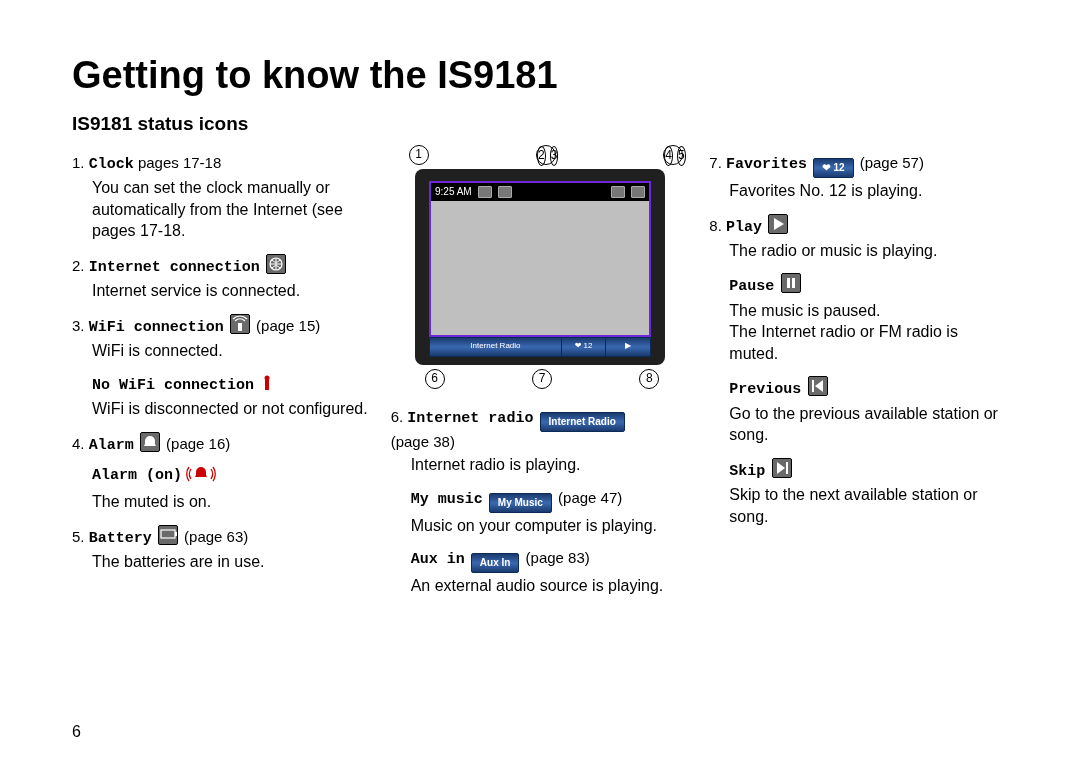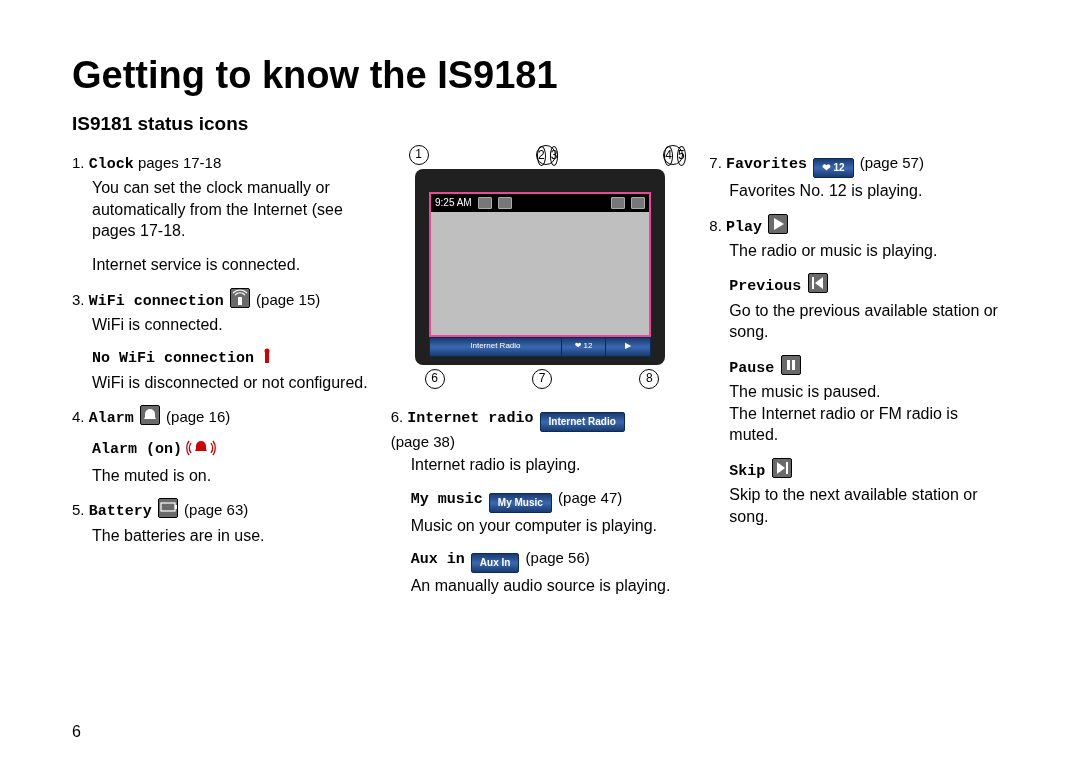--- a/index.html
+++ b/index.html
@@ -26,21 +26,21 @@
   
   .ant{display:inline-block;width:18px;height:18px;vertical-align:-3px;}
   
   .alarm-on{display:inline-block;vertical-align:-5px;}
   
   .device-wrap{position:relative;margin-bottom:18px;}
   .callout-row{display:flex;justify-content:space-between;padding:0 6px 0 18px;font-size:16px;margin-bottom:4px;}
   .callout-row span{display:inline-block;width:18px;height:18px;border:1.2px solid #000;border-radius:50%;text-align:center;line-height:17px;font-size:12px;}
   .callout-row.bottom{margin-top:4px;padding:0 30px 0 34px;}
   .device{width:250px;height:196px;background:#202020;border-radius:8px;position:relative;margin:0 auto;}
-  .screen{position:absolute;left:14px;right:14px;top:12px;bottom:28px;background:#bfbfbf;border:2px solid #ec4899;margin-top:11px;}
+  .screen{position:absolute;left:14px;right:14px;top:12px;bottom:28px;background:#bfbfbf;border:2px solid #6d28d9;}
   .statusbar{height:18px;background:#000;color:#fff;font-size:10px;display:flex;align-items:center;padding:0 4px;gap:6px;}
   .statusbar .sp{flex:1;}
   .statusbar .mini{width:12px;height:10px;background:#777;border:1px solid #aaa;border-radius:1px;}
   .bottombar{position:absolute;left:14px;right:14px;bottom:10px;height:18px;display:flex;}
   .bottombar .seg{flex:1;height:18px;background:linear-gradient(#1a3a6e,#3a68b0,#1a3a6e);border:1px solid #0b2a55;color:#fff;font-size:8px;line-height:16px;text-align:center;}
   .bottombar .seg+.seg{border-left:none;}
   .pagenum{position:absolute;left:72px;bottom:30px;font-size:16px;}
 </style>
 </head>
 <body>
@@ -50,20 +50,24 @@
   <h2>IS9181 status icons</h2>
 
   <div class="cols">
 
     <div class="col" id="col-left">
         <div class="item">
           <p class="head"><span class="num">1. </span><span class="bold">Clock</span> <span> pages 17-18</span></p>
           <p class="desc">You can set the clock manually or automatically from the Internet (see pages 17-18.</p>
         </div>
         <div class="item">
+          <p class="head"><span class="num">2. </span><span class="bold">Internet connection</span> <span class="ibox"><svg width="18" height="18">
+                <circle cx="9" cy="9" r="6" fill="none" stroke="#fff" stroke-width="1.2"></circle>
+                <path d="M3 9h12M9 3v12M5 5c3 3 5 3 8 0M5 13c3-3 5-3 8 0" stroke="#fff" fill="none" stroke-width="1"></path>
+              </svg></span></p>
           <p class="desc">Internet service is connected.</p>
         </div>
         <div class="item">
           <p class="head"><span class="num">3. </span><span class="bold">WiFi connection</span> <span class="ibox"><svg width="18" height="18">
                 <rect x="7" y="8" width="4" height="8" fill="#fff"></rect>
                 <path d="M4 6c3-3 7-3 10 0M2 4c4-4 10-4 14 0" stroke="#fff" fill="none" stroke-width="1.2"></path>
               </svg></span><span> (page 15)</span></p>
           <p class="desc">WiFi is connected.</p>
         </div>
         <div class="item sub">
@@ -137,50 +141,50 @@
       <div id="col-mid">
           <div class="item">
             <p class="head"><span class="num">6. </span><span class="bold">Internet radio</span> <span class="pill">Internet Radio</span><br><span>(page 38)</span></p>
             <p class="desc">Internet radio is playing.</p>
           </div>
           <div class="item sub">
             <p class="head"><span class="bold">My music</span> <span class="pill">My Music</span><span> (page 47)</span></p>
             <p class="desc">Music on your computer is playing.</p>
           </div>
           <div class="item sub">
-            <p class="head"><span class="bold">Aux in</span> <span class="pill">Aux In</span><span> (page 56)</span></p>
-            <p class="desc">An manually audio source is playing.</p>
+            <p class="head"><span class="bold">Aux in</span> <span class="pill">Aux In</span><span> (page 83)</span></p>
+            <p class="desc">An external audio source is playing.</p>
           </div>
         </div>
     </div>
 
     <div class="col" id="col-right">
         <div class="item">
           <p class="head"><span class="num">7. </span><span class="bold">Favorites</span> <span class="pill">❤ 12</span><span> (page 57)</span></p>
           <p class="desc">Favorites No. 12 is playing.</p>
         </div>
         <div class="item">
           <p class="head"><span class="num">8. </span><span class="bold">Play</span> <span class="ibox"><svg width="18" height="18">
                 <path d="M5 3l10 6-10 6z" fill="#fff"></path>
               </svg></span></p>
           <p class="desc">The radio or music is playing.</p>
         </div>
         <div class="item sub">
+          <p class="head"><span class="bold">Pause</span> <span class="ibox"><svg width="18" height="18">
+                <rect x="5" y="4" width="3" height="10" fill="#fff"></rect>
+                <rect x="10" y="4" width="3" height="10" fill="#fff"></rect>
+              </svg></span></p>
+          <p class="desc">The music is paused.<br>The Internet radio or FM radio is muted.</p>
+        </div>
+        <div class="item sub">
           <p class="head"><span class="bold">Previous</span> <span class="ibox"><svg width="18" height="18">
                 <path d="M14 3l-8 6 8 6z" fill="#fff"></path>
                 <rect x="3" y="3" width="2" height="12" fill="#fff"></rect>
               </svg></span></p>
           <p class="desc">Go to the previous available station or song.</p>
-        </div>
-        <div class="item sub">
-          <p class="head"><span class="bold">Pause</span> <span class="ibox"><svg width="18" height="18">
-                <rect x="5" y="4" width="3" height="10" fill="#fff"></rect>
-                <rect x="10" y="4" width="3" height="10" fill="#fff"></rect>
-              </svg></span></p>
-          <p class="desc">The music is paused.<br>The Internet radio or FM radio is muted.</p>
         </div>
         <div class="item sub">
           <p class="head"><span class="bold">Skip</span> <span class="ibox"><svg width="18" height="18">
                 <path d="M4 3l8 6-8 6z" fill="#fff"></path>
                 <rect x="13" y="3" width="2" height="12" fill="#fff"></rect>
               </svg></span></p>
           <p class="desc">Skip to the next available station or song.</p>
         </div>
       </div>
   </div>

